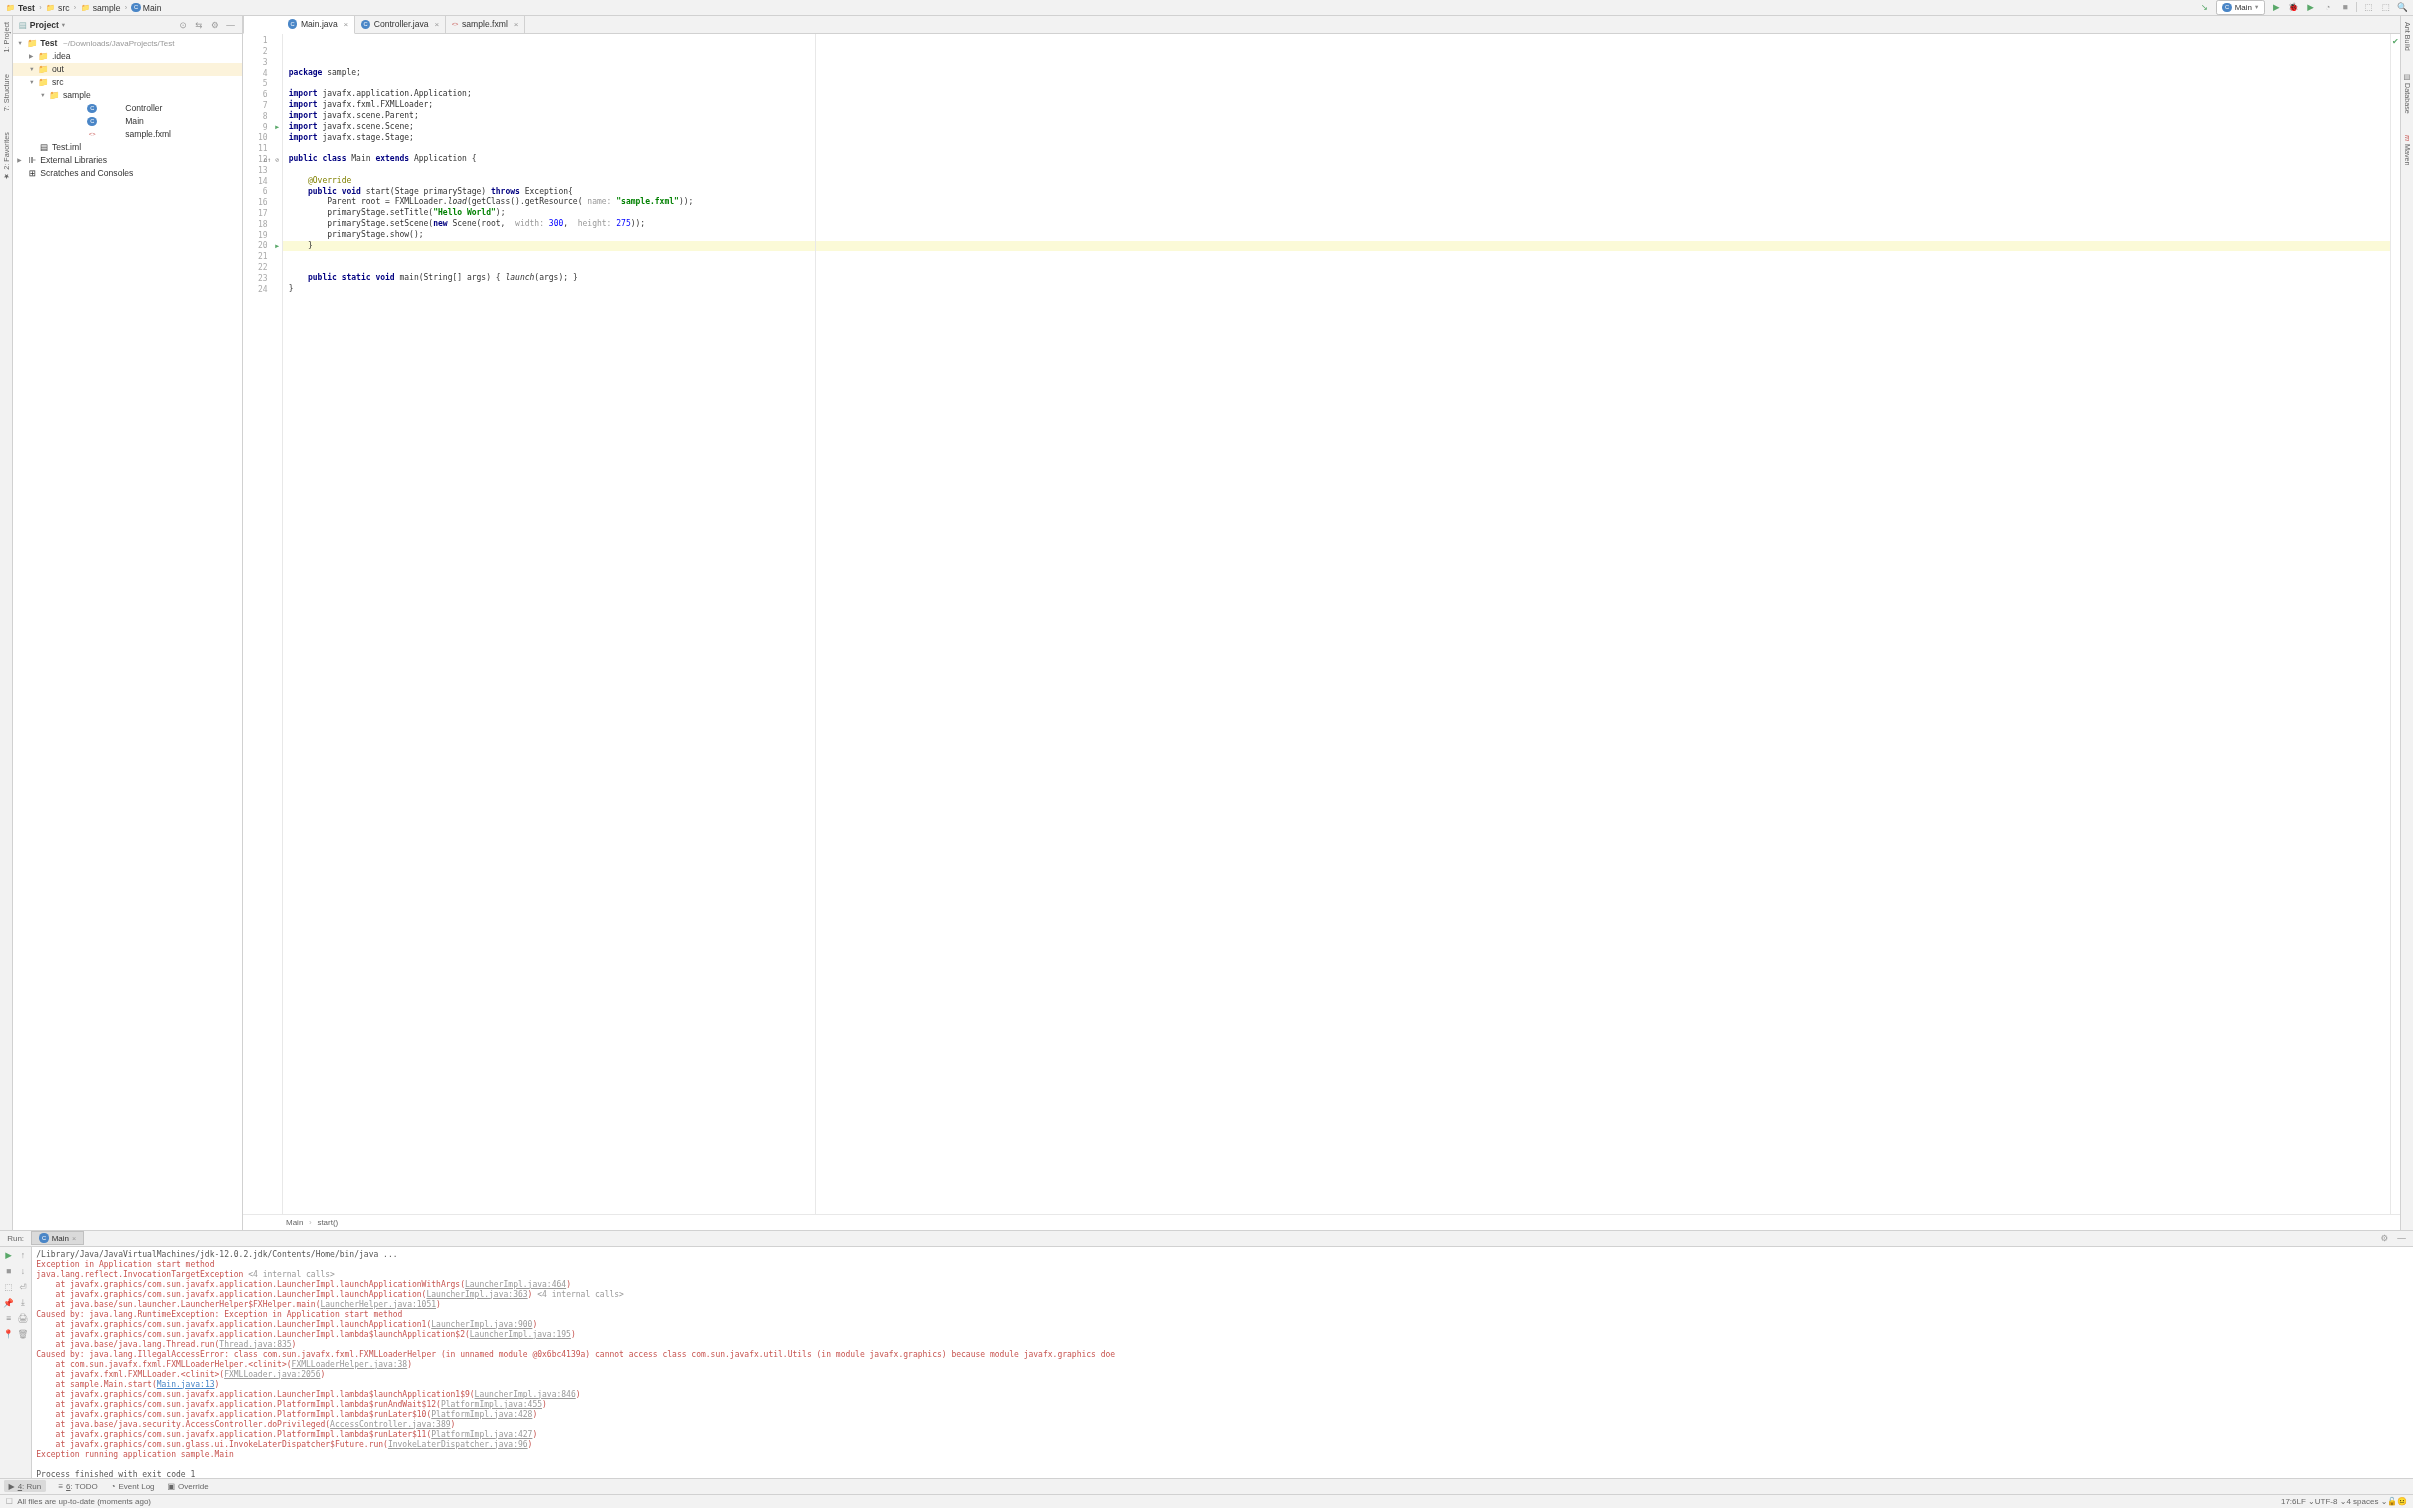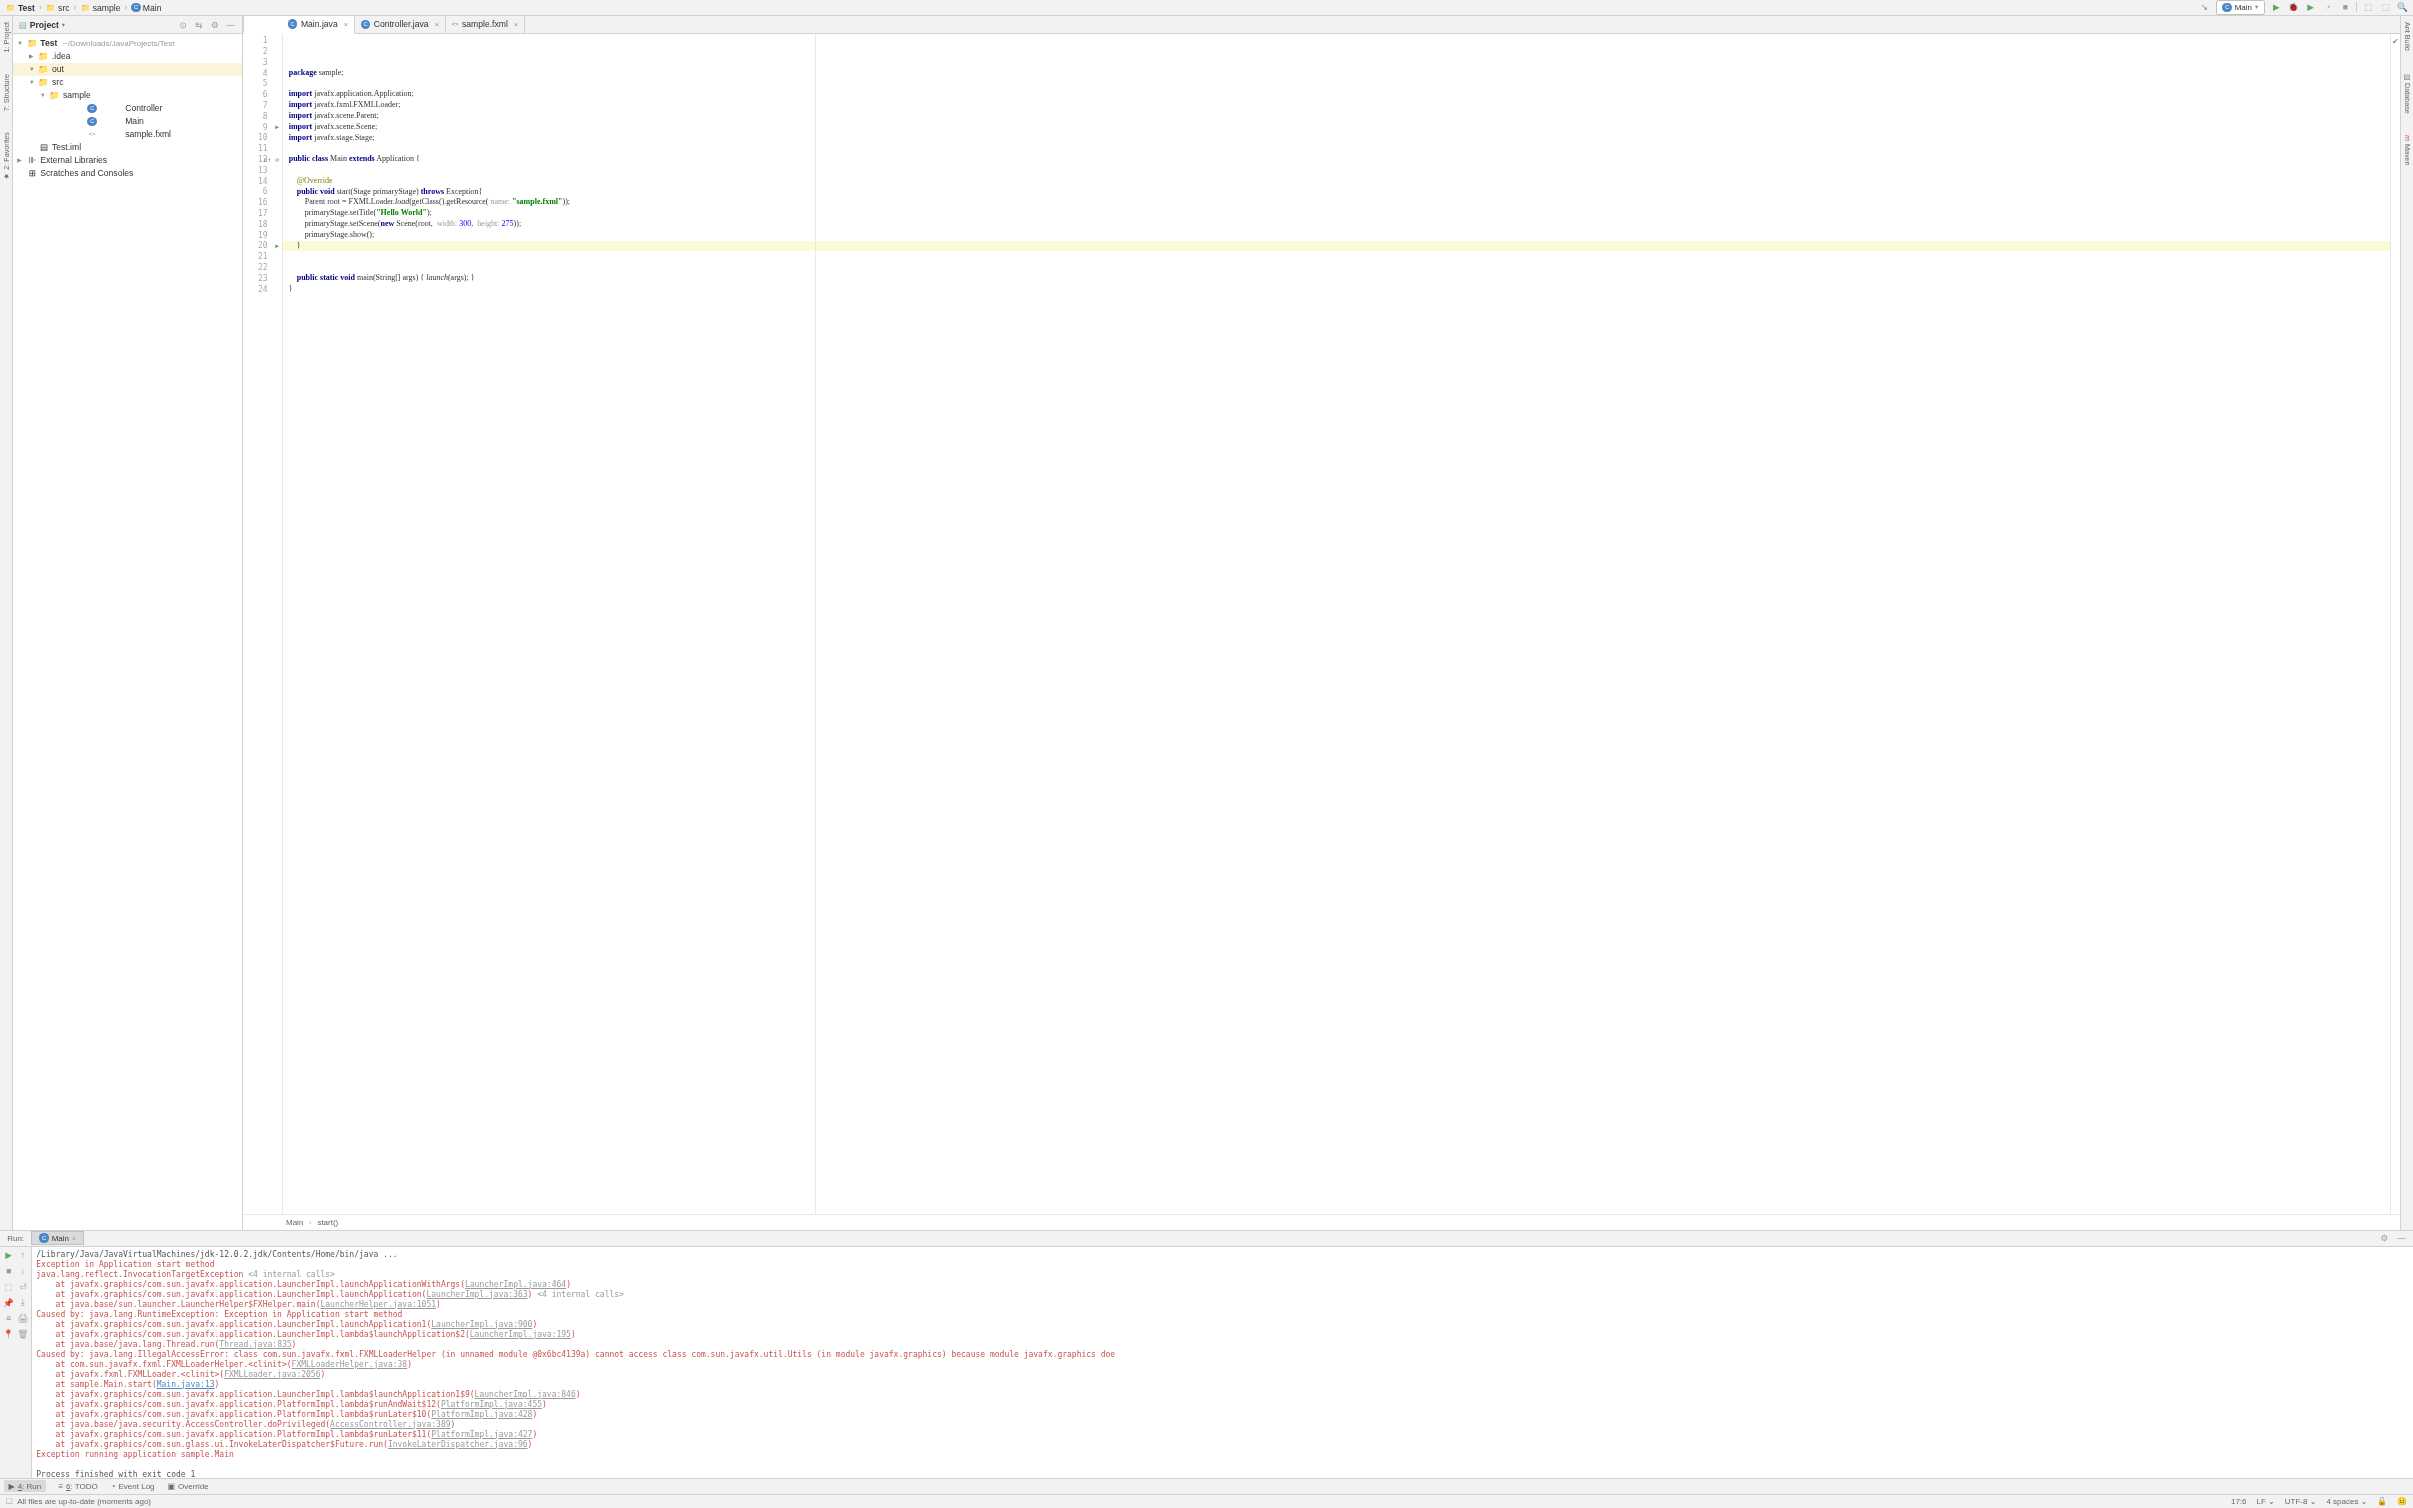--- a/index.html
+++ b/index.html
@@ -59,21 +59,21 @@
     .gutter-line { display: flex; justify-content: flex-end; align-items: center; padding-right: 14.4px; height: 10.8px; color: #aaa; font-family: Menlo, monospace; font-size: 8px; position: relative; }
     .gutter-run { color: #59a869; position: absolute; right: 2.9px; font-size: 6.5px; cursor: pointer; }
     .gutter-marker { position: absolute; right: 2.9px; font-size: 6.5px; }
     .code { flex: 1; font-family: Menlo, monospace; font-size: 8px; line-height: 10.8px; padding: 1.4px 5.7px; white-space: pre; color: #333; position: relative; overflow: hidden; }
     .code .kw { color: #000080; font-weight: bold; }
     .code .str { color: #008000; font-weight: bold; }
     .code .ann { color: #808000; }
     .code .num { color: #0000ff; }
     .code .stat { font-style: italic; }
     .code .hint { color: #999; font-style: normal; }
-    .code-line { height: 10.8px; font-family: Liberation Serif, serif; }
+    .code-line { height: 10.8px; }
     .code-line.hl { background: #fbfad7; display: block; margin-left: -5.7px; margin-right: -5.7px; padding-left: 5.7px; }
     .right-marker-col { width: 10px; border-left: 0.7px solid #e8e8e8; position: relative; }
     .check-mark { color: #59a869; position: absolute; top: 2.9px; right: 1.4px; font-size: 8px; }
     .long-vline { position: absolute; top: 0; left: 532px; width: 0.7px; background: #e8e8e8; height: 100%; }
 
     .breadcrumb-bar { height: 16px; background: #fff; border-top: 0.7px solid #e8e8e8; display: flex; align-items: center; padding-left: 43px; font-size: 8px; color: #666; gap: 5.7px; }
     .breadcrumb-bar .sep { color: #bbb; }
 
     
     .run-panel { height: 248px; background: #fff; border-top: 0.7px solid #d1d1d1; display: flex; flex-direction: column; }
@@ -93,21 +93,21 @@
     .console .gray { color: #999; }
 
     
     .bottom-tools { height: 16px; background: #f2f2f2; border-top: 0.7px solid #d1d1d1; display: flex; align-items: center; padding: 0 4.3px; gap: 13px; font-size: 8px; color: #666; }
     .bt-item { display: flex; align-items: center; gap: 2.9px; cursor: pointer; }
     .bt-item.active { background: #dadada; padding: 1.4px 4.3px; border-radius: 1.4px; }
     .underline-key { text-decoration: underline; }
 
     
     .status-bar { height: 14.4px; background: #f2f2f2; border-top: 0.7px solid #d1d1d1; display: flex; align-items: center; padding: 0 5.7px; font-size: 8px; color: #666; }
-    .status-right { margin-left: auto; display: flex; gap: 10px; }
+    .status-right { margin-left: auto; display: flex; }
   </style>
 </head>
 <body>
 
 <div class="root">
 
   <div class="topbar">
     <div class="breadcrumbs" id="breadcrumbs">
         <span class="bc-item">
           <span class="bc-icon folder-icon">📁</span>

